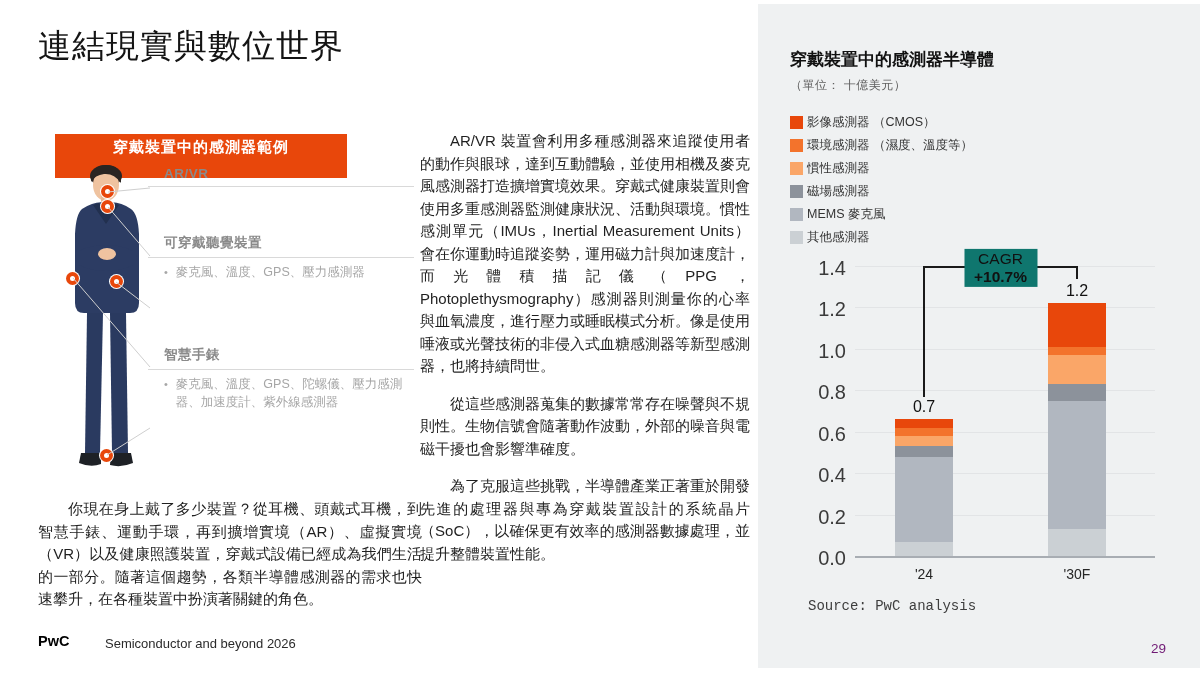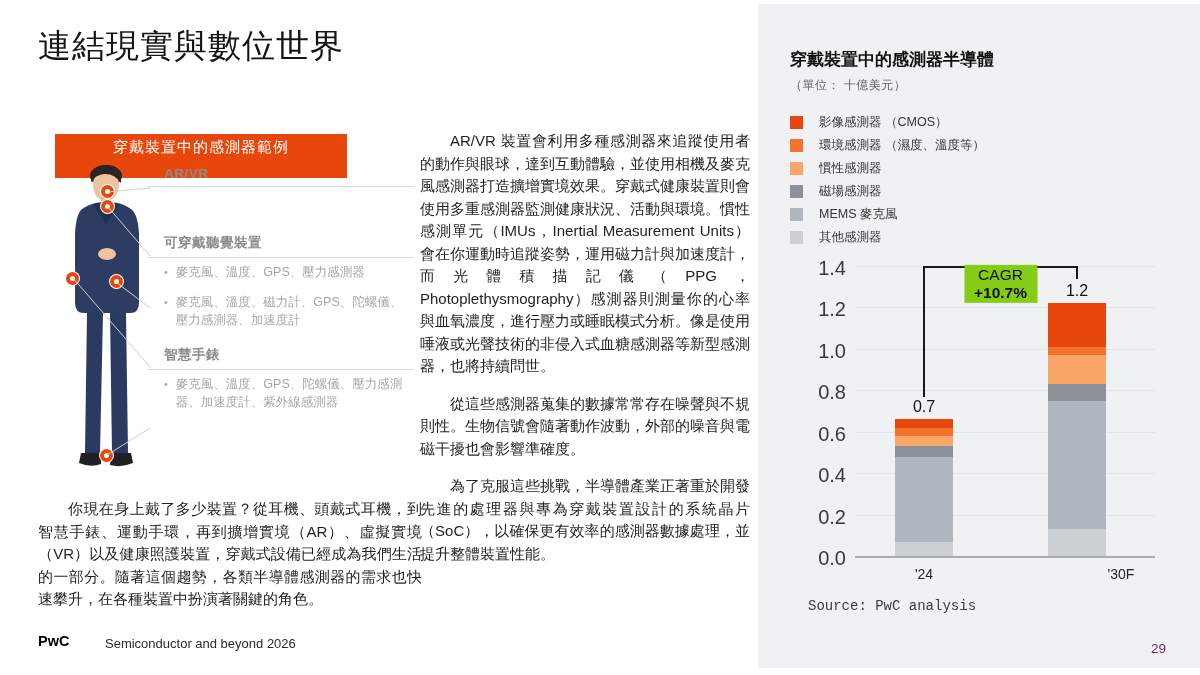--- a/index.html
+++ b/index.html
@@ -3,21 +3,21 @@
 <meta charset="utf-8">
 <style>
   html,body{margin:0;padding:0;background:#fff;}
   .slide{position:relative;width:1200px;height:675px;background:#ffffff;overflow:hidden;
          font-family:"Liberation Sans","DejaVu Sans",sans-serif;color:#1a1a1a;}
   .serif{font-family:Liberation Sans, sans-serif;}
 
   .main-title{position:absolute;left:38px;top:24px;font-size:33px;font-weight:400;color:#141414;letter-spacing:1px;}
 
   .banner{position:absolute;left:55px;top:134px;width:292px;height:44px;background:#E8470B;
-          color:#fff;font-size:15px;font-weight:normal;text-align:center;line-height:26px;letter-spacing:1px;}
+          color:#fff;font-size:15px;font-weight:bold;text-align:center;line-height:26px;letter-spacing:1px;}
 
   .person-wrap{position:absolute;left:44px;top:162px;width:128px;height:312px;}
   .sensor-dot{position:absolute;width:13px;height:13px;border-radius:50%;background:#E8470B;box-shadow:0 0 0 1px #fff;}
   .sensor-dot::after{content:"";position:absolute;left:4px;top:4px;width:5px;height:5px;border-radius:50%;background:#fff;}
 
   .callout-svg{position:absolute;left:38px;top:158px;width:390px;height:322px;pointer-events:none;}
 
   .co-section{position:absolute;left:148px;width:266px;}
   .co-head{font-size:13.5px;font-weight:bold;color:#8a8a8a;padding:0 0 5px 16px;border-bottom:1px solid #d9d9d9;letter-spacing:.5px;}
   .co-bullet{display:flex;gap:8px;padding:6px 0 0 16px;font-size:12.5px;line-height:1.4;color:#a6a6a6;}
@@ -31,36 +31,36 @@
   .mid-col p{margin:0 0 15px 0;text-indent:2em;}
 
   .footer-brand{position:absolute;left:38px;top:633px;font-size:14.5px;font-weight:bold;color:#000;}
   .footer-doc{position:absolute;left:105px;top:636px;font-size:13px;color:#2b2b2b;}
 
   .right-panel{position:absolute;left:758px;top:4px;width:442px;height:664px;background:#EFF1F2;}
   .chart-title{position:absolute;left:32px;top:44px;font-size:17px;font-weight:bold;color:#111;}
   .chart-unit{position:absolute;left:32px;top:73px;font-size:12px;color:#5f5f5f;letter-spacing:.5px;}
 
   .legend{position:absolute;left:32px;top:110px;}
-  .legend-row{display:flex;align-items:center;gap:16px;margin-bottom:6px;}
+  .legend-row{display:flex;align-items:center;gap:4px;margin-bottom:6px;}
   .legend-swatch{width:13px;height:13px;flex:0 0 13px;}
   .legend-label{font-size:12.5px;color:#333;}
 
   .chart-area{position:absolute;left:40px;top:250px;width:380px;height:330px;}
   .plot{position:absolute;left:57px;top:12px;width:300px;height:290px;border-bottom:2px solid #A8ADB3;}
   .gridline{position:absolute;left:0;right:0;height:1px;background:#E2E4E6;z-index:0;}
   .bar{position:absolute;bottom:0;display:flex;flex-direction:column;z-index:1;}
   .seg{width:100%;}
   .ytick{position:absolute;left:0;width:48px;text-align:right;font-size:20px;color:#3a3a3a;}
   .xtick{position:absolute;transform:translateX(-50%);font-size:14px;color:#262626;}
   .total-label{position:absolute;transform:translateX(-50%);font-size:16px;color:#111;z-index:3;
                background:#EFF1F2;padding:0 3px;line-height:20px;}
   .bracket-v{position:absolute;width:2px;background:#1a1a1a;z-index:2;}
   .bracket-h{position:absolute;top:0;height:2px;background:#1a1a1a;z-index:2;}
-  .cagr{position:absolute;top:16px;transform:translate(-50%,-45%);text-align:center;background:#84cc16;
+  .cagr{position:absolute;top:0;transform:translate(-50%,-45%);text-align:center;background:#0f766e;
         padding:1px 10px;z-index:4;}
   .cagr-l1{font-size:15.5px;color:#111;}
   .cagr-l2{font-size:15.5px;font-weight:bold;color:#111;}
 
   .chart-source{position:absolute;left:50px;top:594px;font-size:14px;color:#3d3d3d;font-family:Liberation Mono, monospace;}
   .page-number{position:absolute;right:34px;top:637px;font-size:13.5px;color:#701a75;}
 </style>
 </head>
 <body>
 
@@ -105,21 +105,20 @@
   </svg>
 
   <div class="co-section" style="top:166px">
     <div class="co-head">AR/VR</div>
   </div>
   <div class="co-section" style="top:234px">
     <div class="co-head">可穿戴聽覺裝置</div>
     <div class="co-bullet">麥克風、溫度、GPS、壓力感測器</div>
   </div>
   <div class="co-section" style="top:288px">
-    <div class="co-bullet">麥克風、溫度、磁力計、GPS、陀螺儀、壓力感測器、加速度計</div>
   </div>
   <div class="co-section" style="top:346px">
     <div class="co-head">智慧手錶</div>
     <div class="co-bullet">麥克風、溫度、GPS、陀螺儀、壓力感測器、加速度計、紫外線感測器</div>
   </div>
 
   <div class="intro-para serif">你現在身上戴了多少裝置？從耳機、頭戴式耳機，到智慧手錶、運動手環，再到擴增實境（AR）、虛擬實境（VR）以及健康照護裝置，穿戴式設備已經成為我們生活的一部分。隨著這個趨勢，各類半導體感測器的需求也快速攀升，在各種裝置中扮演著關鍵的角色。</div>
 
   <div class="mid-col serif">
     <p>AR/VR 裝置會利用多種感測器來追蹤使用者的動作與眼球，達到互動體驗，並使用相機及麥克風感測器打造擴增實境效果。穿戴式健康裝置則會使用多重感測器監測健康狀況、活動與環境。慣性感測單元（IMUs，Inertial Measurement Units）會在你運動時追蹤姿勢，運用磁力計與加速度計，而光體積描記儀（PPG，Photoplethysmography）感測器則測量你的心率與血氧濃度，進行壓力或睡眠模式分析。像是使用唾液或光聲技術的非侵入式血糖感測器等新型感測器，也將持續問世。</p>
@@ -196,19 +195,19 @@
         </div>
     <div class="ytick" style="top: 293px;">0.0</div>
         <div class="ytick" style="top: 251.571px;">0.2</div>
         <div class="ytick" style="top: 210.143px;">0.4</div>
         <div class="ytick" style="top: 168.714px;">0.6</div>
         <div class="ytick" style="top: 127.286px;">0.8</div>
         <div class="ytick" style="top: 85.8571px;">1.0</div>
         <div class="ytick" style="top: 44.4286px;">1.2</div>
         <div class="ytick" style="top: 3px;">1.4</div>
         <div class="xtick" style="left: 126px; top: 312px;">'24</div>
-        <div class="xtick" style="left: 279px; top: 312px; margin-left: 44px;">'30F</div>
+        <div class="xtick" style="left: 279px; top: 312px;">'30F</div>
       </div>
     <div class="chart-source">Source: PwC analysis</div>
     <div class="page-number">29</div>
   </div>
 
 </div>
 
 </body></html>

